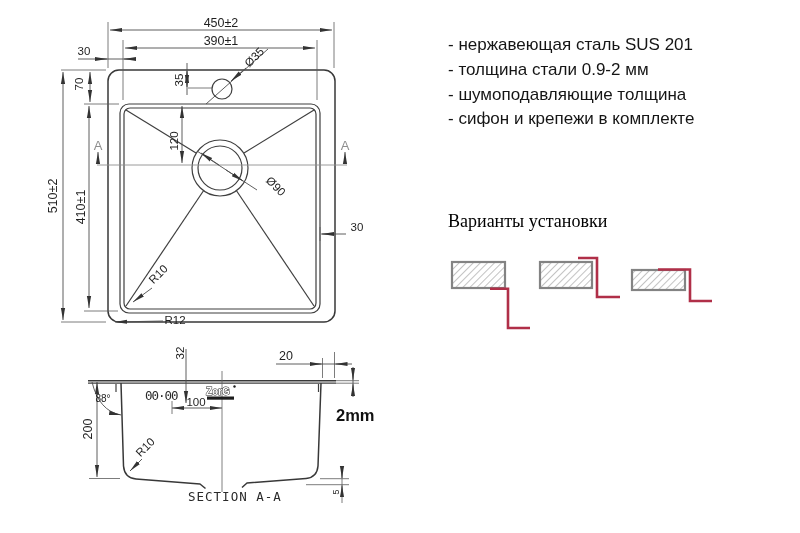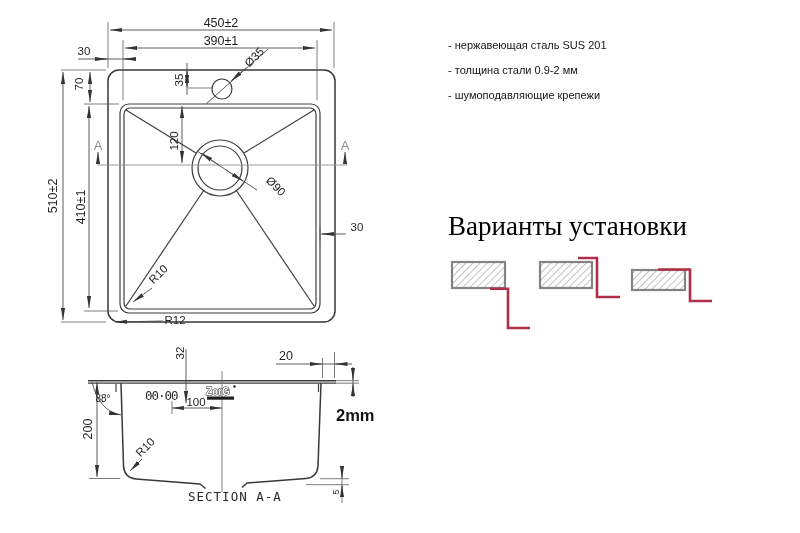--- a/index.html
+++ b/index.html
@@ -12,23 +12,23 @@
   .ext{stroke:#5a5a5a;stroke-width:0.8;fill:none;}
   .cl{stroke:#5f5f5f;stroke-width:0.8;fill:none;}
   .aa{stroke:#8e8e8e;stroke-width:0.9;fill:none;}
   .dtxt{font:11.5px "Liberation Sans",sans-serif;fill:#1f1f1f;}
   .dtxt12{font:12.5px "Liberation Sans",sans-serif;fill:#1f1f1f;}
   .atxt{font:13px "Liberation Sans",sans-serif;fill:#8e8e8e;}
   .mono{font:12.5px "DejaVu Sans Mono",monospace;fill:#2a2a2a;letter-spacing:1px;}
   .slots{font:12.5px "DejaVu Sans Mono",monospace;fill:#2a2a2a;letter-spacing:-1px;}
   .big{font:16.5px "Liberation Sans",sans-serif;font-weight:600;fill:#111;}
   .small9{font:9px "Liberation Sans",sans-serif;fill:#222;}
-  .specs{position:absolute;left:448px;top:33px;font-size:11px;line-height:24.8px;color:#151515;}
+  .specs{position:absolute;left:448px;top:33px;font-size:17px;line-height:24.8px;color:#151515;}
   .install-title{position:absolute;left:448px;top:211px;font-family:"Liberation Serif",serif;
-                 font-size:27px;color:#000;}
+                 font-size:18px;color:#000;}
   .logo-txt{font:700 10px "Liberation Sans",sans-serif;fill:#fff;stroke:#1a1a1a;stroke-width:1px;
             paint-order:stroke;letter-spacing:0;}
 </style>
 </head>
 <body>
 
 <div id="stage">
 
   <svg id="drawing" width="800" height="533" viewBox="0 0 800 533">
     <defs>
@@ -187,17 +187,18 @@
       <g>
         <rect x="632" y="270" width="53" height="20" fill="url(#hatch)" stroke="#838383" stroke-width="2.2"></rect>
         <path d="M 658,269.5 H 690 V 301 H 712" fill="none" stroke="#b02f48" stroke-width="2.6"></path>
       </g>
     </g>
   </svg>
 
   <div class="specs">
     <div>- нержавеющая сталь SUS 201</div>
     <div>- толщина стали 0.9-2 мм</div>
-    <div>- шумоподавляющие крепежи</div>
+    <div>- шумоподавляющие толщина</div>
+    <div>- сифон и крепежи в комплекте</div>
   </div>
 
   <div class="install-title">Варианты установки</div>
 </div>
 
 </body></html>

